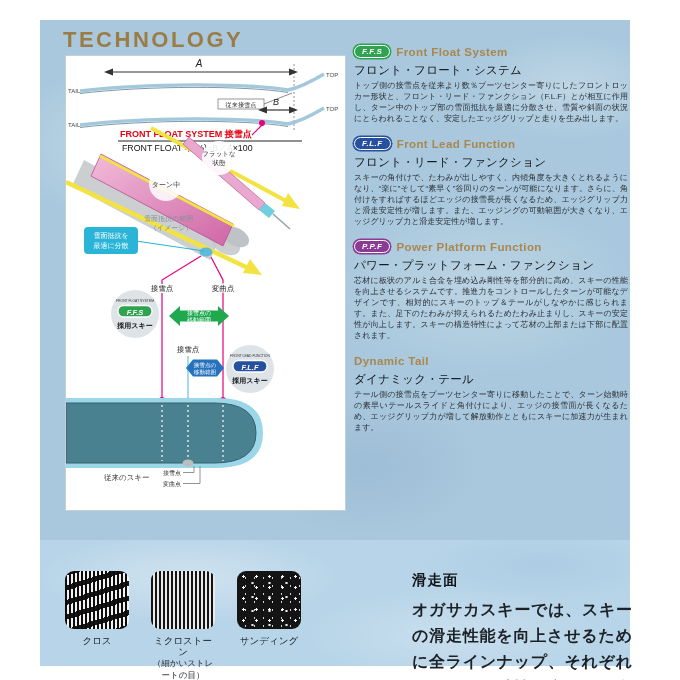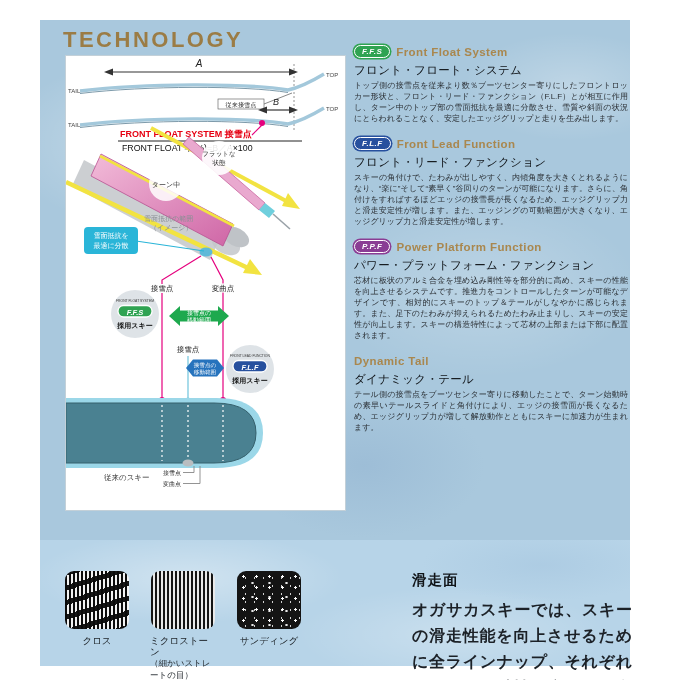--- a/index.html
+++ b/index.html
@@ -73,21 +73,21 @@
   }
   .tex-sanding{
     background-color:#141414;
     background-image:
       radial-gradient(circle, #ffffff 1.1px, transparent 1.4px),
       radial-gradient(circle, #e8e8e8 1.0px, transparent 1.3px),
       radial-gradient(circle, #cfcfcf .8px, transparent 1.1px);
     background-size:13px 11px, 17px 14px, 9px 8px;
     background-position:0 0, 7px 5px, 4px 3px;
   }
-  .swatch-label{margin-top:6px;font-size:9.5px;color:#1d2328;text-align:left;line-height:11px;}
+  .swatch-label{margin-top:6px;font-size:9.5px;color:#1d2328;text-align:center;line-height:11px;}
   .swatch-sub{font-size:8.5px;color:#1d2328;}
   .base-text{position:absolute;left:372px;top:7px;width:220px;margin-top:24px;}
   .base-title{font-size:14.5px;font-weight:bold;color:#101418;margin-bottom:7px;letter-spacing:1px;}
   .base-body{font-size:16px;font-weight:bold;line-height:26px;color:#1c2127;text-align:justify;}
   svg text{font-family:"Liberation Sans","DejaVu Sans",sans-serif;}
 </style>
 </head>
 <body>
 
 <div class="main-panel">

